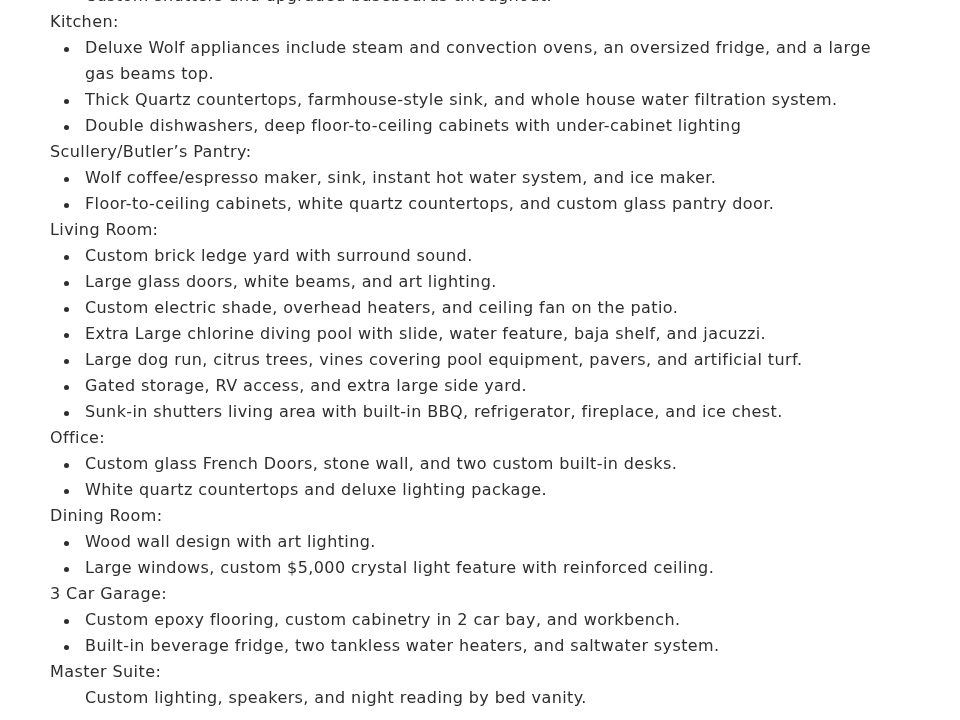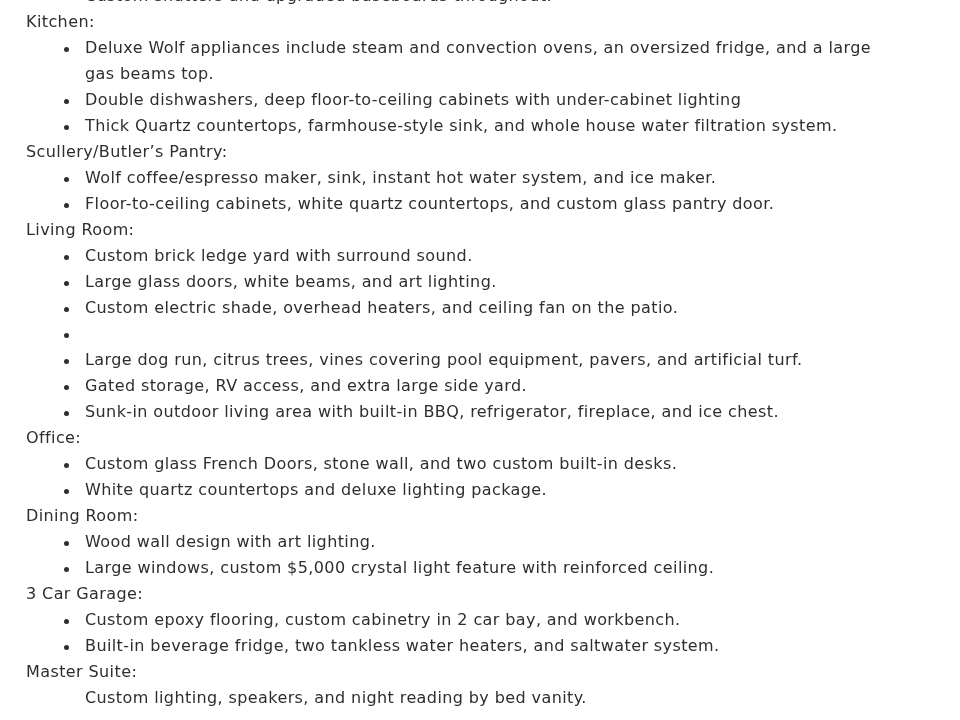--- a/index.html
+++ b/index.html
@@ -19,54 +19,54 @@
     color: #2e2e2e;
   }
   .line {
     position: relative;
     height: 26px;
     line-height: 26px;
     font-size: 16px;
     letter-spacing: 0.4px;
     white-space: nowrap;
   }
-  .line.heading { padding-left: 26px; }
+  .line.heading { padding-left: 50px; }
   .line.bullet,
   .line.cont   { padding-left: 85px; }
   .dot {
     position: absolute;
     left: 64px;
     top: 11.5px;
     width: 5px;
     height: 5px;
     border-radius: 50%;
     background: #2e2e2e;
   }
 </style>
 </head>
 <body>
 
 <div id="document-body">
     <div class="line bullet"><span>Custom shutters and upgraded baseboards throughout.</span></div>
     <div class="line heading"><span>Kitchen:</span></div>
     <div class="line bullet"><span class="dot"></span><span>Deluxe Wolf appliances include steam and convection ovens, an oversized fridge, and a large</span></div>
     <div class="line cont"><span>gas beams top.</span></div>
+    <div class="line bullet"><span class="dot"></span><span>Thick Quartz countertops, farmhouse-style sink, and whole house water filtration system.</span></div>
     <div class="line bullet"><span class="dot"></span><span>Double dishwashers, deep floor-to-ceiling cabinets with under-cabinet lighting</span></div>
-    <div class="line bullet"><span class="dot"></span><span>Thick Quartz countertops, farmhouse-style sink, and whole house water filtration system.</span></div>
     <div class="line heading"><span>Scullery/Butler’s Pantry:</span></div>
     <div class="line bullet"><span class="dot"></span><span>Wolf coffee/espresso maker, sink, instant hot water system, and ice maker.</span></div>
     <div class="line bullet"><span class="dot"></span><span>Floor-to-ceiling cabinets, white quartz countertops, and custom glass pantry door.</span></div>
     <div class="line heading"><span>Living Room:</span></div>
     <div class="line bullet"><span class="dot"></span><span>Custom brick ledge yard with surround sound.</span></div>
     <div class="line bullet"><span class="dot"></span><span>Large glass doors, white beams, and art lighting.</span></div>
     <div class="line bullet"><span class="dot"></span><span>Custom electric shade, overhead heaters, and ceiling fan on the patio.</span></div>
-    <div class="line bullet"><span class="dot"></span></div>
+    <div class="line bullet"><span class="dot"></span><span>Extra Large chlorine diving pool with slide, water feature, baja shelf, and jacuzzi.</span></div>
     <div class="line bullet"><span class="dot"></span><span>Large dog run, citrus trees, vines covering pool equipment, pavers, and artificial turf.</span></div>
     <div class="line bullet"><span class="dot"></span><span>Gated storage, RV access, and extra large side yard.</span></div>
-    <div class="line bullet"><span class="dot"></span><span>Sunk-in outdoor living area with built-in BBQ, refrigerator, fireplace, and ice chest.</span></div>
+    <div class="line bullet"><span class="dot"></span><span>Sunk-in shutters living area with built-in BBQ, refrigerator, fireplace, and ice chest.</span></div>
     <div class="line heading"><span>Office:</span></div>
     <div class="line bullet"><span class="dot"></span><span>Custom glass French Doors, stone wall, and two custom built-in desks.</span></div>
     <div class="line bullet"><span class="dot"></span><span>White quartz countertops and deluxe lighting package.</span></div>
     <div class="line heading"><span>Dining Room:</span></div>
     <div class="line bullet"><span class="dot"></span><span>Wood wall design with art lighting.</span></div>
     <div class="line bullet"><span class="dot"></span><span>Large windows, custom $5,000 crystal light feature with reinforced ceiling.</span></div>
     <div class="line heading"><span>3 Car Garage:</span></div>
     <div class="line bullet"><span class="dot"></span><span>Custom epoxy flooring, custom cabinetry in 2 car bay, and workbench.</span></div>
     <div class="line bullet"><span class="dot"></span><span>Built-in beverage fridge, two tankless water heaters, and saltwater system.</span></div>
     <div class="line heading"><span>Master Suite:</span></div>

